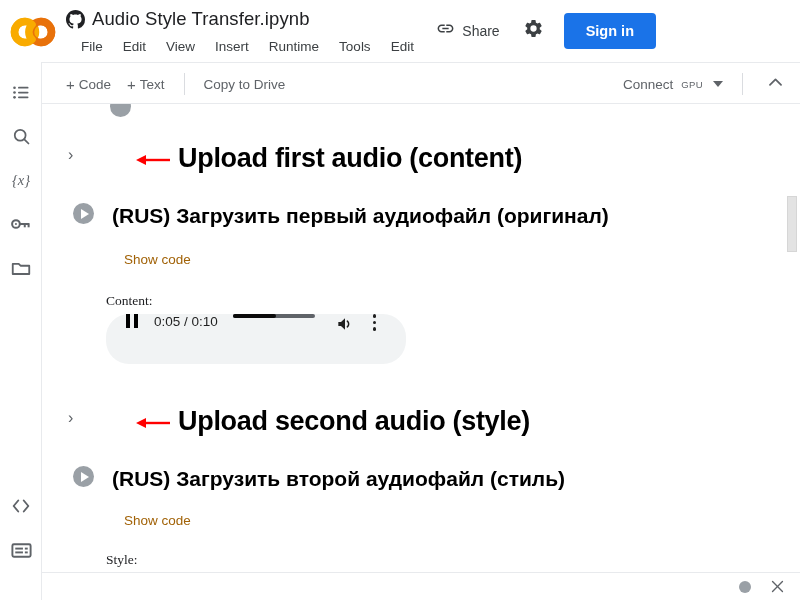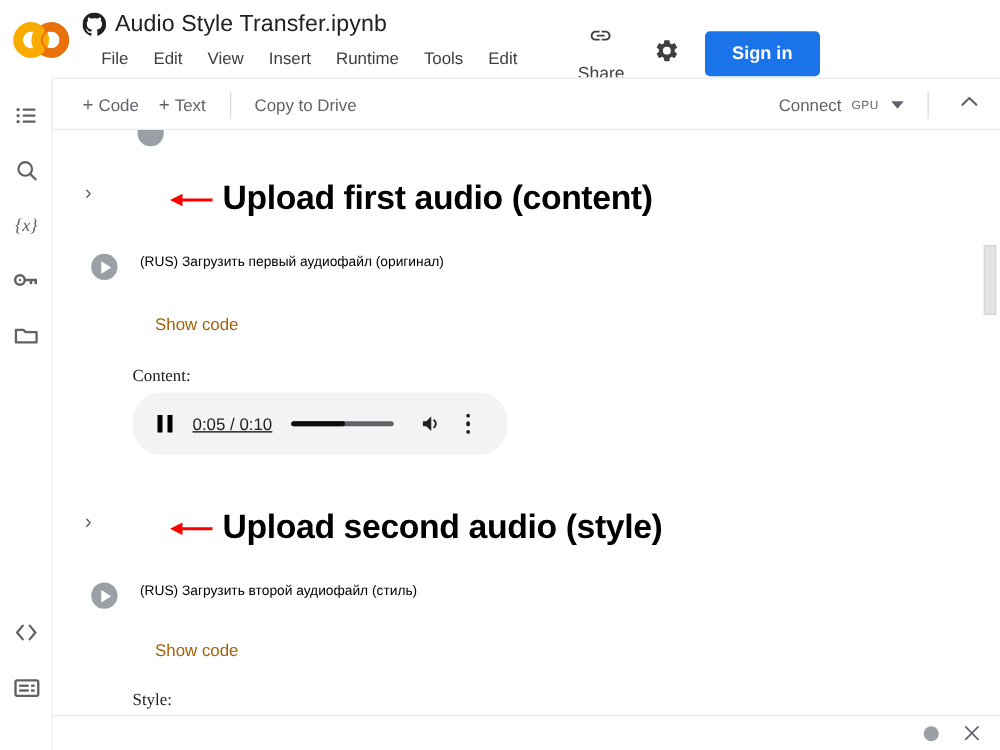--- a/index.html
+++ b/index.html
@@ -38,21 +38,21 @@
     font-size: 13.5px; color: #3c4043; padding: 2px 10px;
     cursor: pointer; white-space: nowrap; border-radius: 3px;
   }
 
   .header-right {
     position: absolute; right: 12px; top: 12px;
     display: flex; align-items: center; gap: 0px;
   }
   .share-btn {
     display: flex; align-items: center; gap: 7px;
-    padding: 7px 10px; border-radius: 4px; cursor: pointer; flex-direction: column;
+    padding: 7px 10px; border-radius: 4px; cursor: pointer;
   }
   .share-label { font-size: 14px; color: #3c4043; }
   .gear-btn {
     width: 36px; height: 36px; margin-left: 6px;
     display: flex; align-items: center; justify-content: center;
     border-radius: 50%; cursor: pointer;
   }
   .signin-btn {
     margin-left: 12px;
     background: #1a73e8; color: #fff;
@@ -150,41 +150,41 @@
   .play-tri {
     width: 0; height: 0;
     border-top: 5px solid transparent;
     border-bottom: 5px solid transparent;
     border-left: 8px solid #fff;
     margin-left: 2px;
   }
 
   .rus-text {
     position: absolute;
-    font-size: 11px; font-weight: normal; color: #000;
+    font-size: 21px; font-weight: bold; color: #000;
     white-space: nowrap;
   }
   .show-code {
     position: absolute;
     font-size: 13.5px; color: #a16207; cursor: pointer;
     white-space: nowrap;
   }
   .mono-label {
     position: absolute;
     font-family: Liberation Serif, serif;
     font-size: 13.5px; color: #202124;
     white-space: nowrap;
   }
 
   
   .audio-player {
     position: absolute;
     width: 300px; height: 50px;
     background: #f1f3f4; border-radius: 23px;
-    display: flex; align-items: center; text-decoration: underline;
+    display: flex; 
   }
   .ap-pause {
     margin-left: 20px;
     display: flex; gap: 4px; cursor: pointer;
   }
   .ap-pause span {
     display: block; width: 4px; height: 14px; background: #000;
   }
   .ap-time {
     margin-left: 16px;

